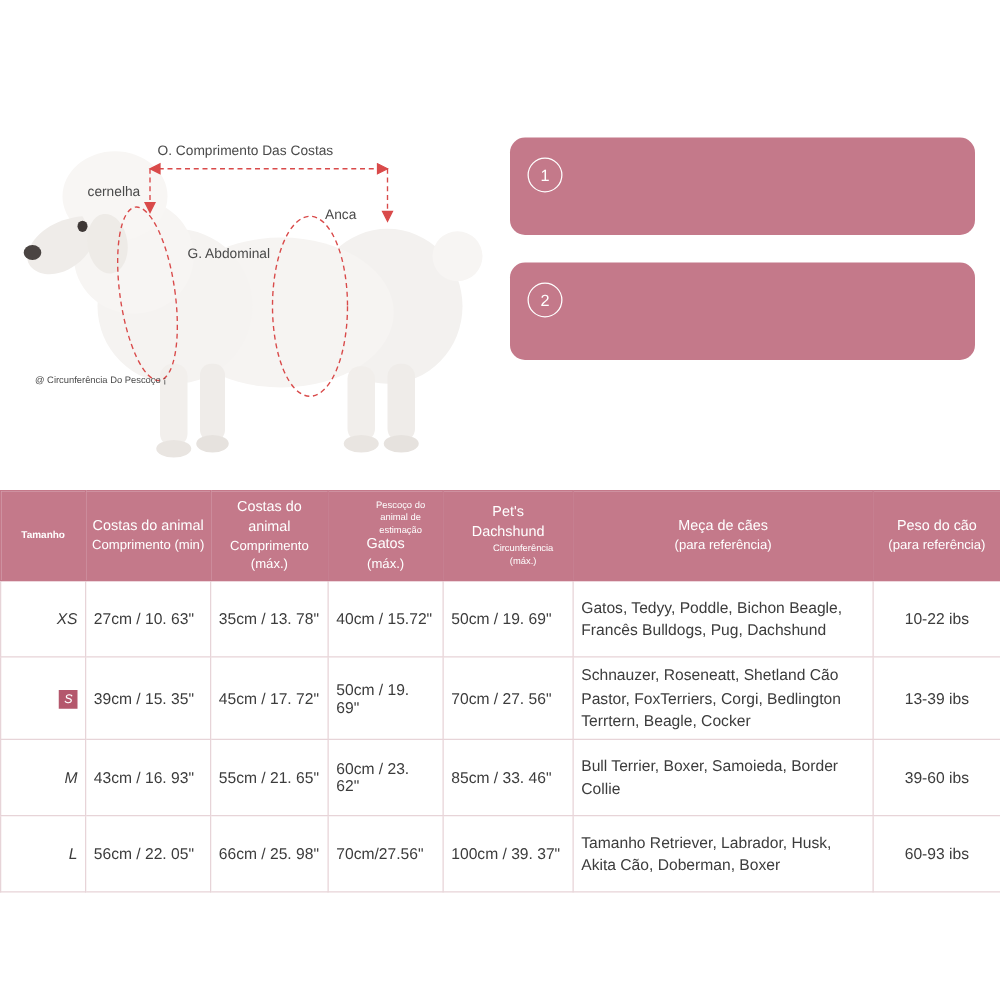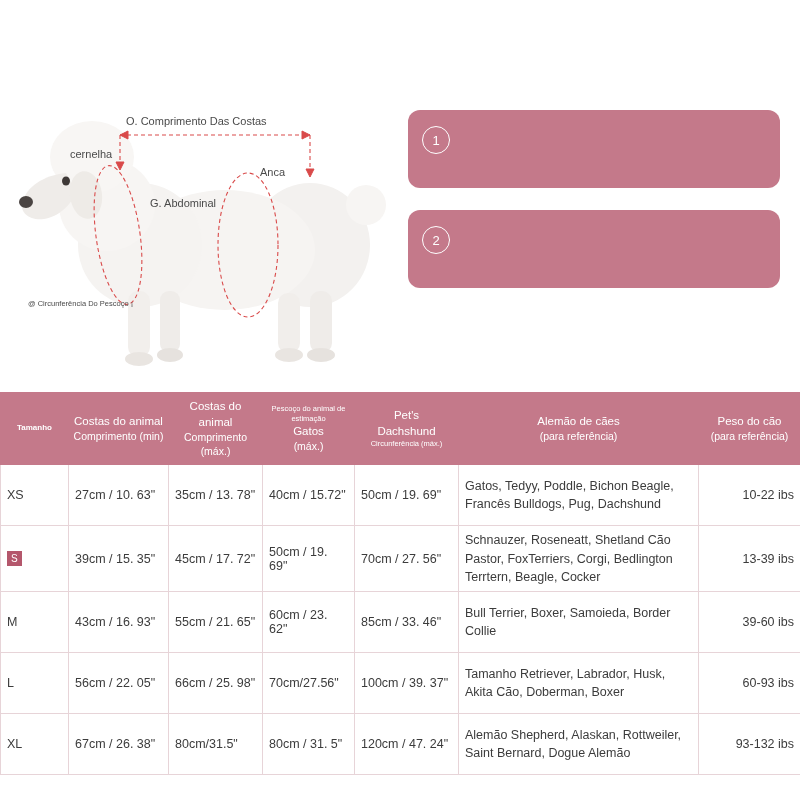--- a/index.html
+++ b/index.html
@@ -116,39 +116,40 @@
   table.size-table td {
     border: 1px solid #e7d4d8;
     padding: 5px 6px;
     vertical-align: middle;
     font-size: 12.5px;
     color: #3c3c3c;
     height: 50px;
   }
   .th-main { font-size: 11.5px; line-height: 1.35; display: block; }
   .th-sub { font-size: 10.5px; line-height: 1.35; display: block; }
-  .th-tiny { font-size: 7.5px; line-height: 1.3; display: block; }
+  .th-tiny { font-size: 7.5px; line-height: 1.3; display: block; margin-left: 24px; }
   .th-size { font-size: 8px; font-weight: bold; }
 
   .col-size { width: 68px; }
   .col-back-min { width: 100px; }
   .col-back-max { width: 94px; }
   .col-neck { width: 92px; }
   .col-abd { width: 104px; }
   .col-breeds { width: 240px; }
   .col-weight { width: 102px; }
 
   .cell-size {
-    text-align: left;
+    text-align: right;
     font-size: 15px;
     color: #555;
+    font-style: italic;
   }
   .cell-center { text-align: left; padding-left: 8px; }
   .cell-breeds { font-size: 12px; line-height: 1.45; padding-left: 8px; }
-  .cell-weight { text-align: right; padding-left: 10px; font-size: 12.5px; }
+  .cell-weight { text-align: center; padding-left: 10px; font-size: 12.5px; }
 
   tr.row-alt td { background: #ffffff; }
   tr.row-norm td { background: #ffffff; }
 
   .size-badge-s {
     display: inline-block;
     background: #b4576c;
     color: #ffffff;
     font-size: 10px;
     padding: 2px 4px;
@@ -264,21 +265,21 @@
             <span class="th-tiny">Pescoço do animal de estimação</span>
             <span class="th-main">Gatos</span>
             <span class="th-sub">(máx.)</span>
           </th>
           <th>
             <span class="th-main">Pet's</span>
             <span class="th-main">Dachshund</span>
             <span class="th-tiny">Circunferência (máx.)</span>
           </th>
           <th>
-            <span class="th-main">Alemão de cães</span>
+            <span class="th-main">Meça de cães</span>
             <span class="th-sub">(para referência)</span>
           </th>
           <th>
             <span class="th-main">Peso do cão</span>
             <span class="th-sub">(para referência)</span>
           </th>
         </tr>
       </thead>
       <tbody>
         <tr class="row-norm">
@@ -312,26 +313,17 @@
         </tr>
         <tr class="row-alt">
           <td class="cell-size">L</td>
           <td class="cell-center">56cm / 22. 05"</td>
           <td class="cell-center">66cm / 25. 98"</td>
           <td class="cell-center">70cm/27.56"</td>
           <td class="cell-center">100cm / 39. 37"</td>
           <td class="cell-breeds">Tamanho Retriever, Labrador, Husk, Akita Cão, Doberman, Boxer</td>
           <td class="cell-weight">60-93 ibs</td>
         </tr>
-        <tr class="row-norm">
-          <td class="cell-size">XL</td>
-          <td class="cell-center">67cm / 26. 38"</td>
-          <td class="cell-center">80cm/31.5"</td>
-          <td class="cell-center">80cm / 31. 5"</td>
-          <td class="cell-center">120cm / 47. 24"</td>
-          <td class="cell-breeds">Alemão Shepherd, Alaskan, Rottweiler, Saint Bernard, Dogue Alemão</td>
-          <td class="cell-weight">93-132 ibs</td>
-        </tr>
       </tbody>
     </table>
   </div>
 
 </div>
 
 </body></html>

